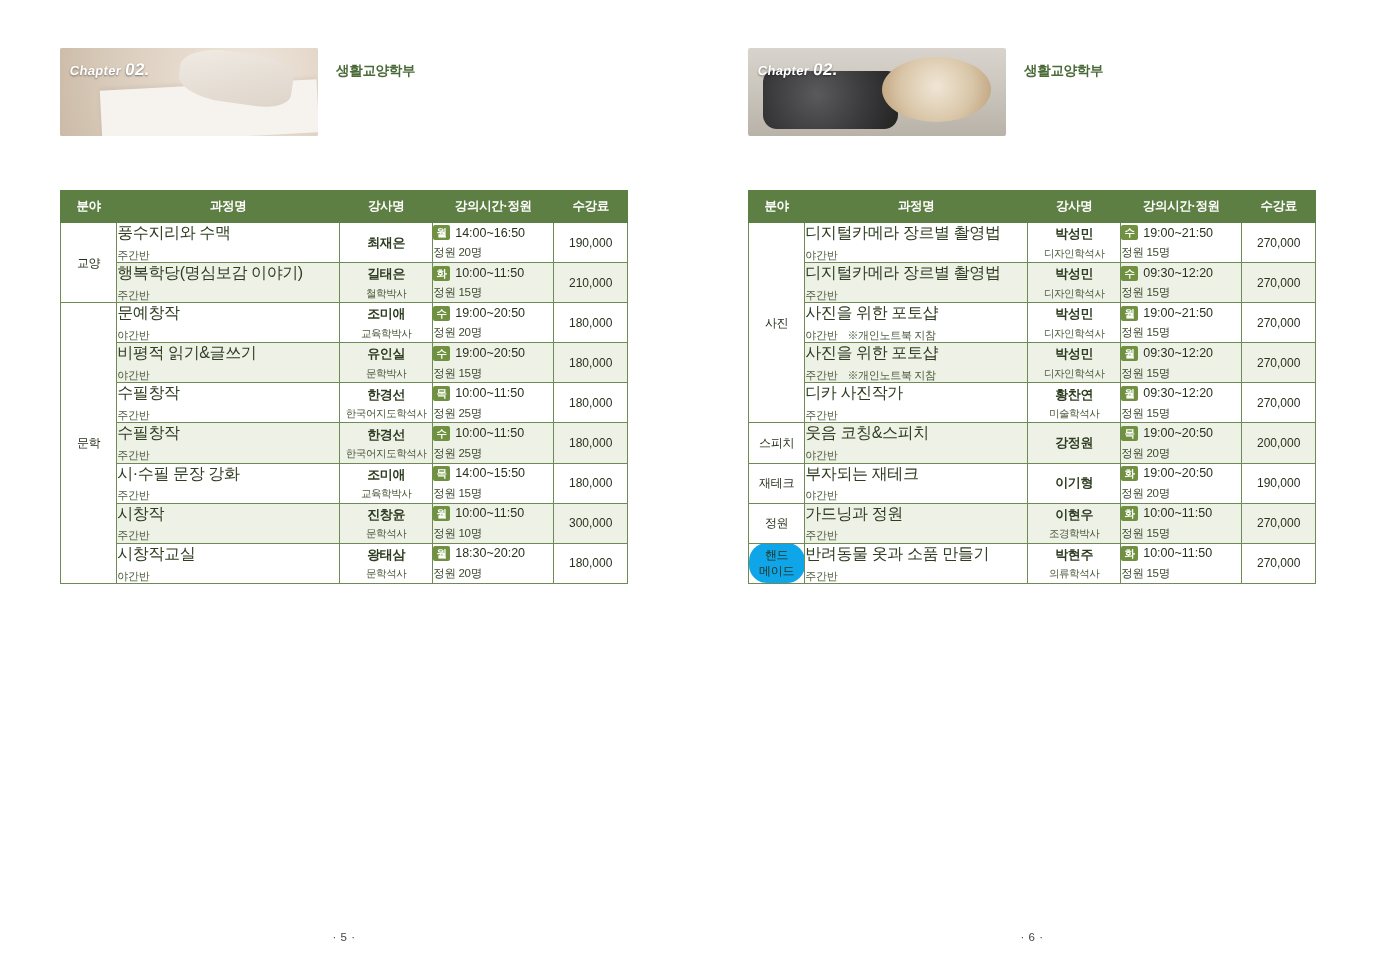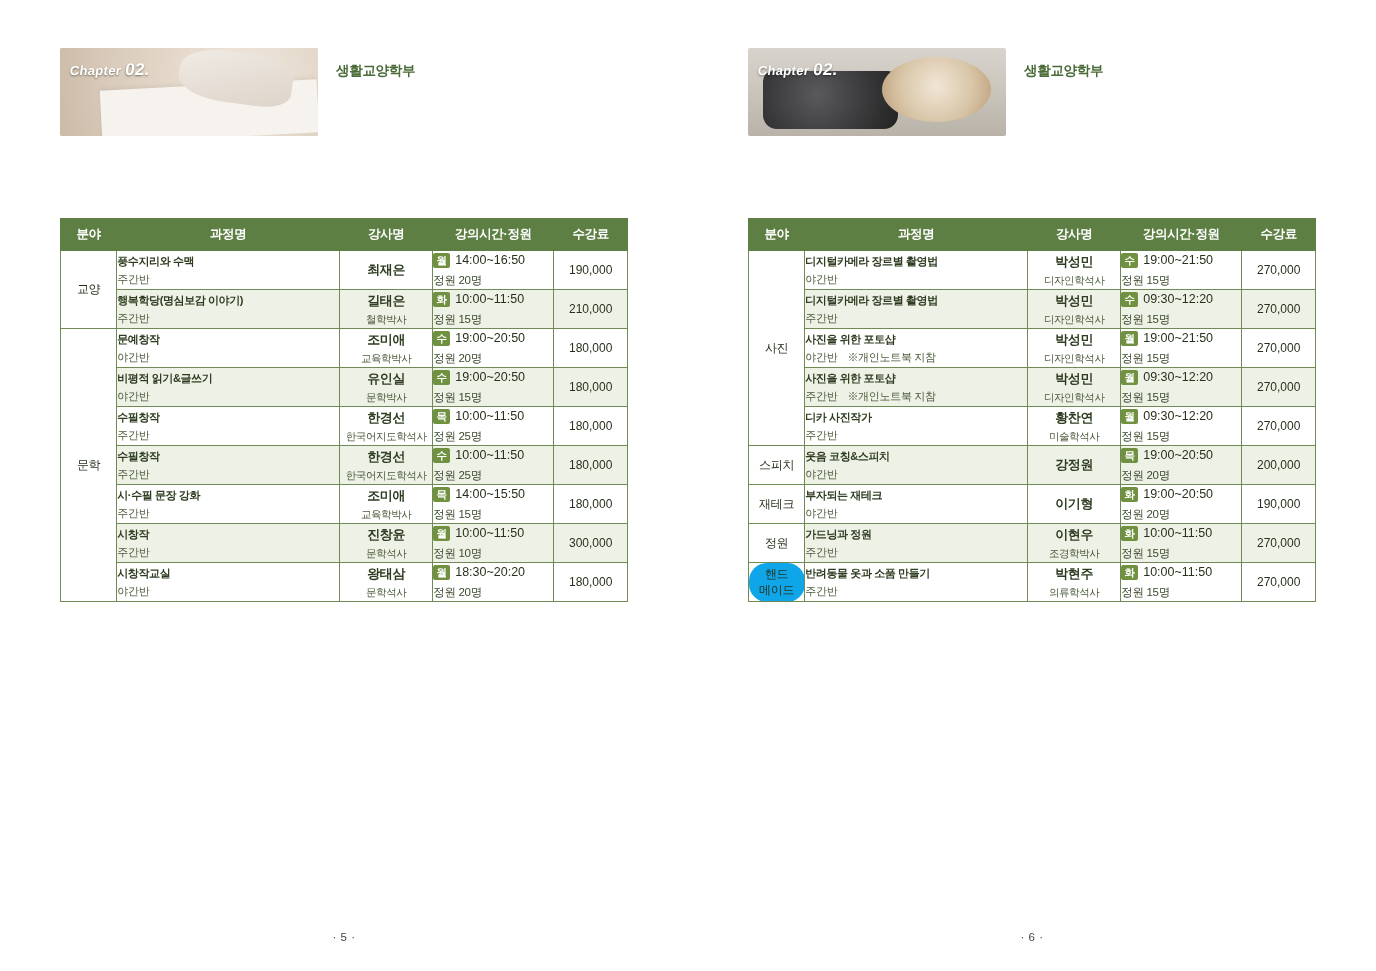--- a/index.html
+++ b/index.html
@@ -116,21 +116,21 @@
     font-size: 13.5px;
     color: #4a6b38;
     font-weight: bold;
     letter-spacing: -.3px;
   }
 
   
   table.course-table {
     width: 100%;
     border-collapse: collapse;
-    margin-top: 78px;
+    margin-top: 50px;
     table-layout: fixed;
   }
   table.course-table th {
     background: #5d7f43;
     color: #ffffff;
     font-size: 12.5px;
     font-weight: bold;
     padding: 7px 2px;
     border: 1px solid #5d7f43;
     letter-spacing: -.3px;
@@ -151,22 +151,22 @@
     border-right: 1px solid #6f8a55;
   }
   .row-even td { background: #eef1e6; }
   .row-odd  td { background: #ffffff; }
 
   .c-name {
     padding: 10px 10px 10px 14px;
     line-height: 1.3;
   }
   .c-title {
-    font-size: 11px;
-    font-weight: bold;
+    font-size: 16px;
+    font-weight: normal;
     color: #2e3d21;
     letter-spacing: -.4px;
   }
   .c-sub {
     margin-top: 4px;
     font-size: 11px;
     color: #4a5a3a;
     letter-spacing: -.3px;
   }
   .c-sub .note { margin-left: 10px; }

